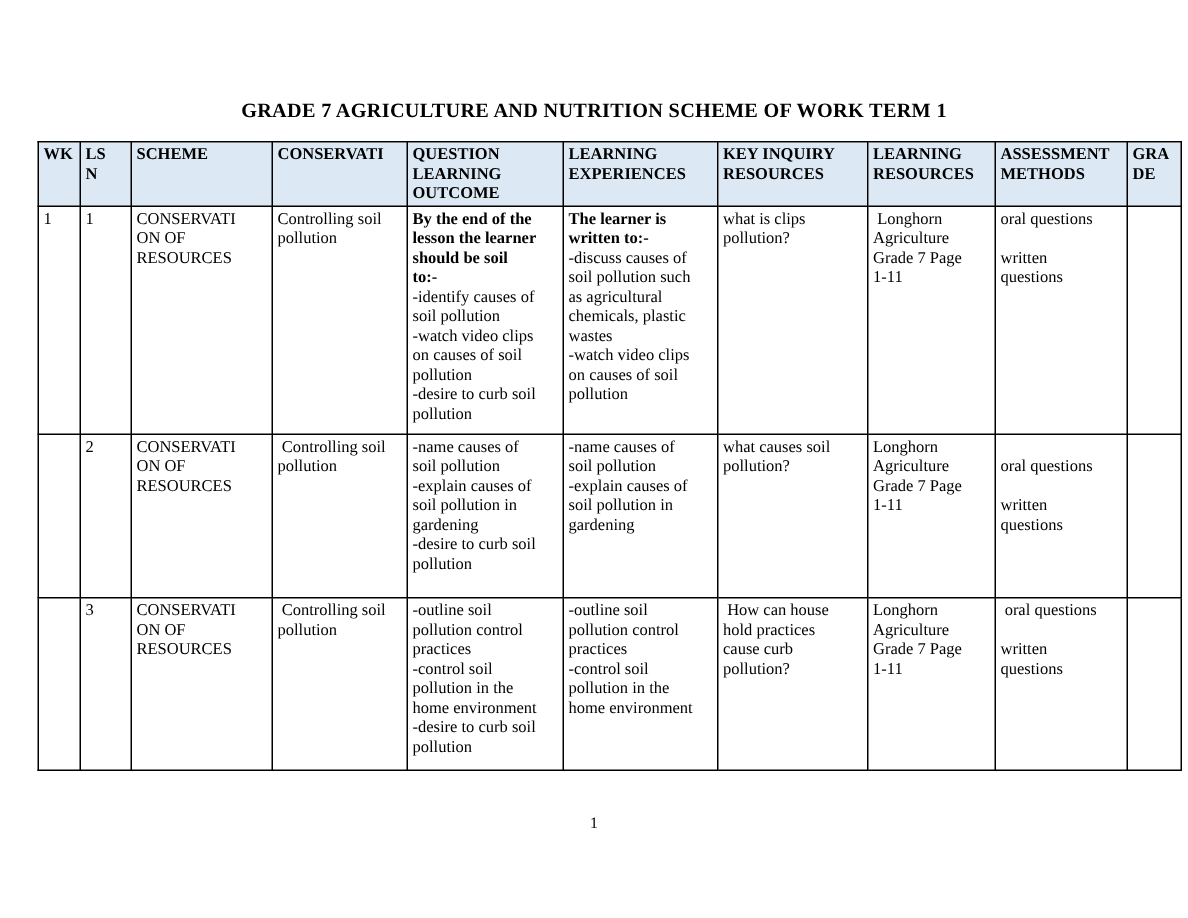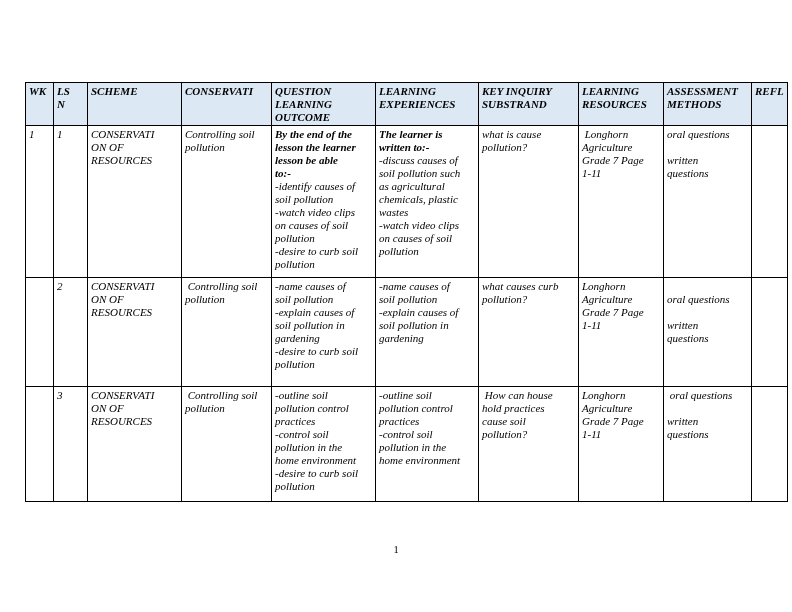--- a/index.html
+++ b/index.html
@@ -20,25 +20,24 @@
     margin: 0;
     text-align: center;
     font-size: 13.5px;
     font-weight: bold;
     letter-spacing: 0.2px;
     white-space: nowrap;
   }
   table.scheme {
     position: absolute;
     left: 25px;
-    top: 82px;
+    top: 94px;
     width: 762px;
     border-collapse: collapse;
     table-layout: fixed;
-    font-style: italic;
   }
   table.scheme th,
   table.scheme td {
     border: 1px solid #000000;
     vertical-align: top;
     text-align: left;
     padding: 2px 3px 1px 3px;
     font-size: 11px;
     line-height: 13px;
     white-space: pre-wrap;
@@ -62,20 +61,21 @@
     width: 100%;
     text-align: center;
     font-size: 10.5px;
   }
 </style>
 </head>
 <body>
 
 <div class="page">
 
+  <h1 class="doc-title">GRADE 7 AGRICULTURE AND NUTRITION SCHEME OF WORK TERM 1</h1>
 
   <table class="scheme">
     <colgroup>
       <col style="width:28px">
         <col style="width:34px">
         <col style="width:94px">
       <col style="width:90px">
         <col style="width:104px">
         <col style="width:103px">
       <col style="width:100px">
@@ -89,57 +89,57 @@
         <th>LS
 N</th>
         <th>SCHEME</th>
         <th>CONSERVATI</th>
         <th>QUESTION
 LEARNING
 OUTCOME</th>
         <th>LEARNING
 EXPERIENCES</th>
         <th>KEY INQUIRY
-SUBSTRAND</th>
+RESOURCES</th>
         <th>LEARNING
 RESOURCES</th>
         <th>ASSESSMENT
 METHODS</th>
-        <th>REFL</th>
+        <th>GRADE</th>
       </tr>
     </thead>
     <tbody>
       <tr class="row-1">
         <td>1</td>
         <td>1</td>
         <td>CONSERVATI
 ON OF
 RESOURCES</td>
         <td>Controlling soil
 pollution</td>
         <td><div class="intro">By the end of the
 lesson the learner
-lesson be able
+should be soil
 to:-</div><div>-identify causes of
 soil pollution
 -watch video clips
 on causes of soil
 pollution
 -desire to curb soil
 pollution</div></td>
         <td><div class="intro">The learner is
 written to:-</div><div>-discuss causes of
 soil pollution such
 as agricultural
 chemicals, plastic
 wastes
 -watch video clips
 on causes of soil
 pollution</div></td>
-        <td>what is cause
+        <td>what is clips
 pollution?</td>
         <td> Longhorn
 Agriculture
 Grade 7 Page
 1-11</td>
         <td>oral questions
 
 written
 questions</td>
         <td></td>
@@ -157,21 +157,21 @@
 -explain causes of
 soil pollution in
 gardening
 -desire to curb soil
 pollution</div></td>
         <td><div class="intro"></div><div>-name causes of
 soil pollution
 -explain causes of
 soil pollution in
 gardening</div></td>
-        <td>what causes curb
+        <td>what causes soil
 pollution?</td>
         <td>Longhorn
 Agriculture
 Grade 7 Page
 1-11</td>
         <td>
 oral questions
 
 written
 questions</td>
@@ -194,21 +194,21 @@
 -desire to curb soil
 pollution</div></td>
         <td><div class="intro"></div><div>-outline soil
 pollution control
 practices
 -control soil
 pollution in the
 home environment</div></td>
         <td> How can house
 hold practices
-cause soil
+cause curb
 pollution?</td>
         <td>Longhorn
 Agriculture
 Grade 7 Page
 1-11</td>
         <td> oral questions
 
 written
 questions</td>
         <td></td>

